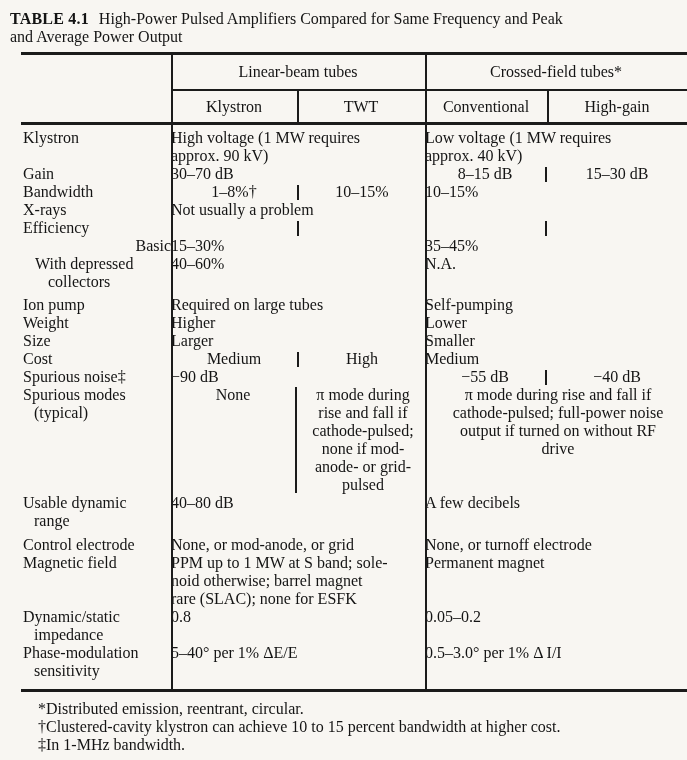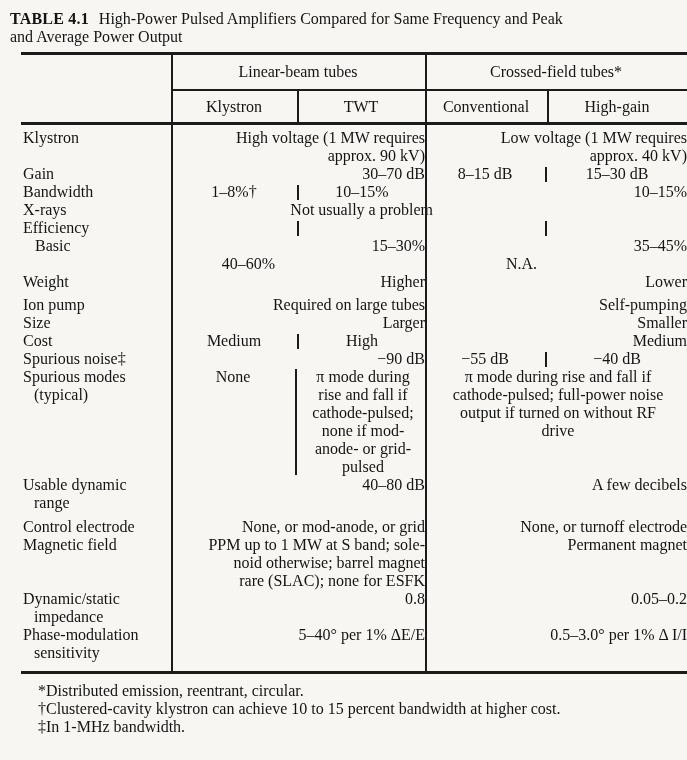--- a/index.html
+++ b/index.html
@@ -23,29 +23,29 @@
   .hc{text-align:center;box-sizing:border-box;}
   .sp{width:150px;}
   .g1{width:254px;} .g2{width:262px;}
   .w-kly{width:126px;} .w-twt{width:128px;} .w-con{width:122px;} .w-hig{width:140px;}
   .vline{position:absolute;top:0;bottom:0;width:2px;background:#1b1b1b;}
   .vline.sub{top:36px;}
   
   .tbody{position:relative;padding:4px 0 9px 0;}
   .row{display:flex;align-items:flex-start;}
   .lbl{width:150px;box-sizing:border-box;padding-left:2px;white-space:pre-line;}
-  .cell{box-sizing:border-box;white-space:pre-line;text-align:right;}
+  .cell{box-sizing:border-box;white-space:pre-line;text-align:left;}
   .lin{width:254px;} .cro{width:262px;}
   .split{display:flex;align-items:flex-start;text-align:center;}
   .half{flex:1;white-space:pre-line;}
   .cro.split .half:first-child{flex:0 0 120px;}
   .vdiv{flex:0 0 2px;width:2px;height:15px;margin-top:2px;background:#1b1b1b;}
   .vdiv.tall{height:auto;align-self:stretch;margin:1px 0;}
   .alignleft{text-align:center;padding-left:4px;}
-  .ind1{padding-left:14px;}
+  .ind1{padding-left:14px;text-align:right;}
   .hang26{padding-left:27px;text-indent:-13px;}
   .hang12{padding-left:13px;text-indent:-11px;}
   .gap5{margin-top:5px;} .gap6{margin-top:6px;}
   
   .footnotes{margin:8px 0 0 30px;font-size:16px;line-height:18px;}
 </style>
 </head>
 <body>
 
 <div class="page">
@@ -131,34 +131,36 @@
         </div>
       </div>
 
       <div class="row">
         <div class="lbl ind1">Basic</div>
         <div class="cell lin">15–30%</div>
         <div class="cell cro">35–45%</div>
       </div>
 
       <div class="row">
+        <div class="lbl hang26">With depressed
+collectors</div>
         <div class="cell lin">40–60%</div>
         <div class="cell cro">N.A.</div>
-      </div>
-
-      <div class="row">
-        <div class="lbl">Weight</div>
-        <div class="cell lin">Higher</div>
-        <div class="cell cro">Lower</div>
       </div>
 
       <div class="row gap5">
         <div class="lbl">Ion pump</div>
         <div class="cell lin">Required on large tubes</div>
         <div class="cell cro">Self-pumping</div>
+      </div>
+
+      <div class="row">
+        <div class="lbl">Weight</div>
+        <div class="cell lin">Higher</div>
+        <div class="cell cro">Lower</div>
       </div>
 
       <div class="row">
         <div class="lbl">Size</div>
         <div class="cell lin">Larger</div>
         <div class="cell cro">Smaller</div>
       </div>
 
       <div class="row">
         <div class="lbl">Cost</div>

